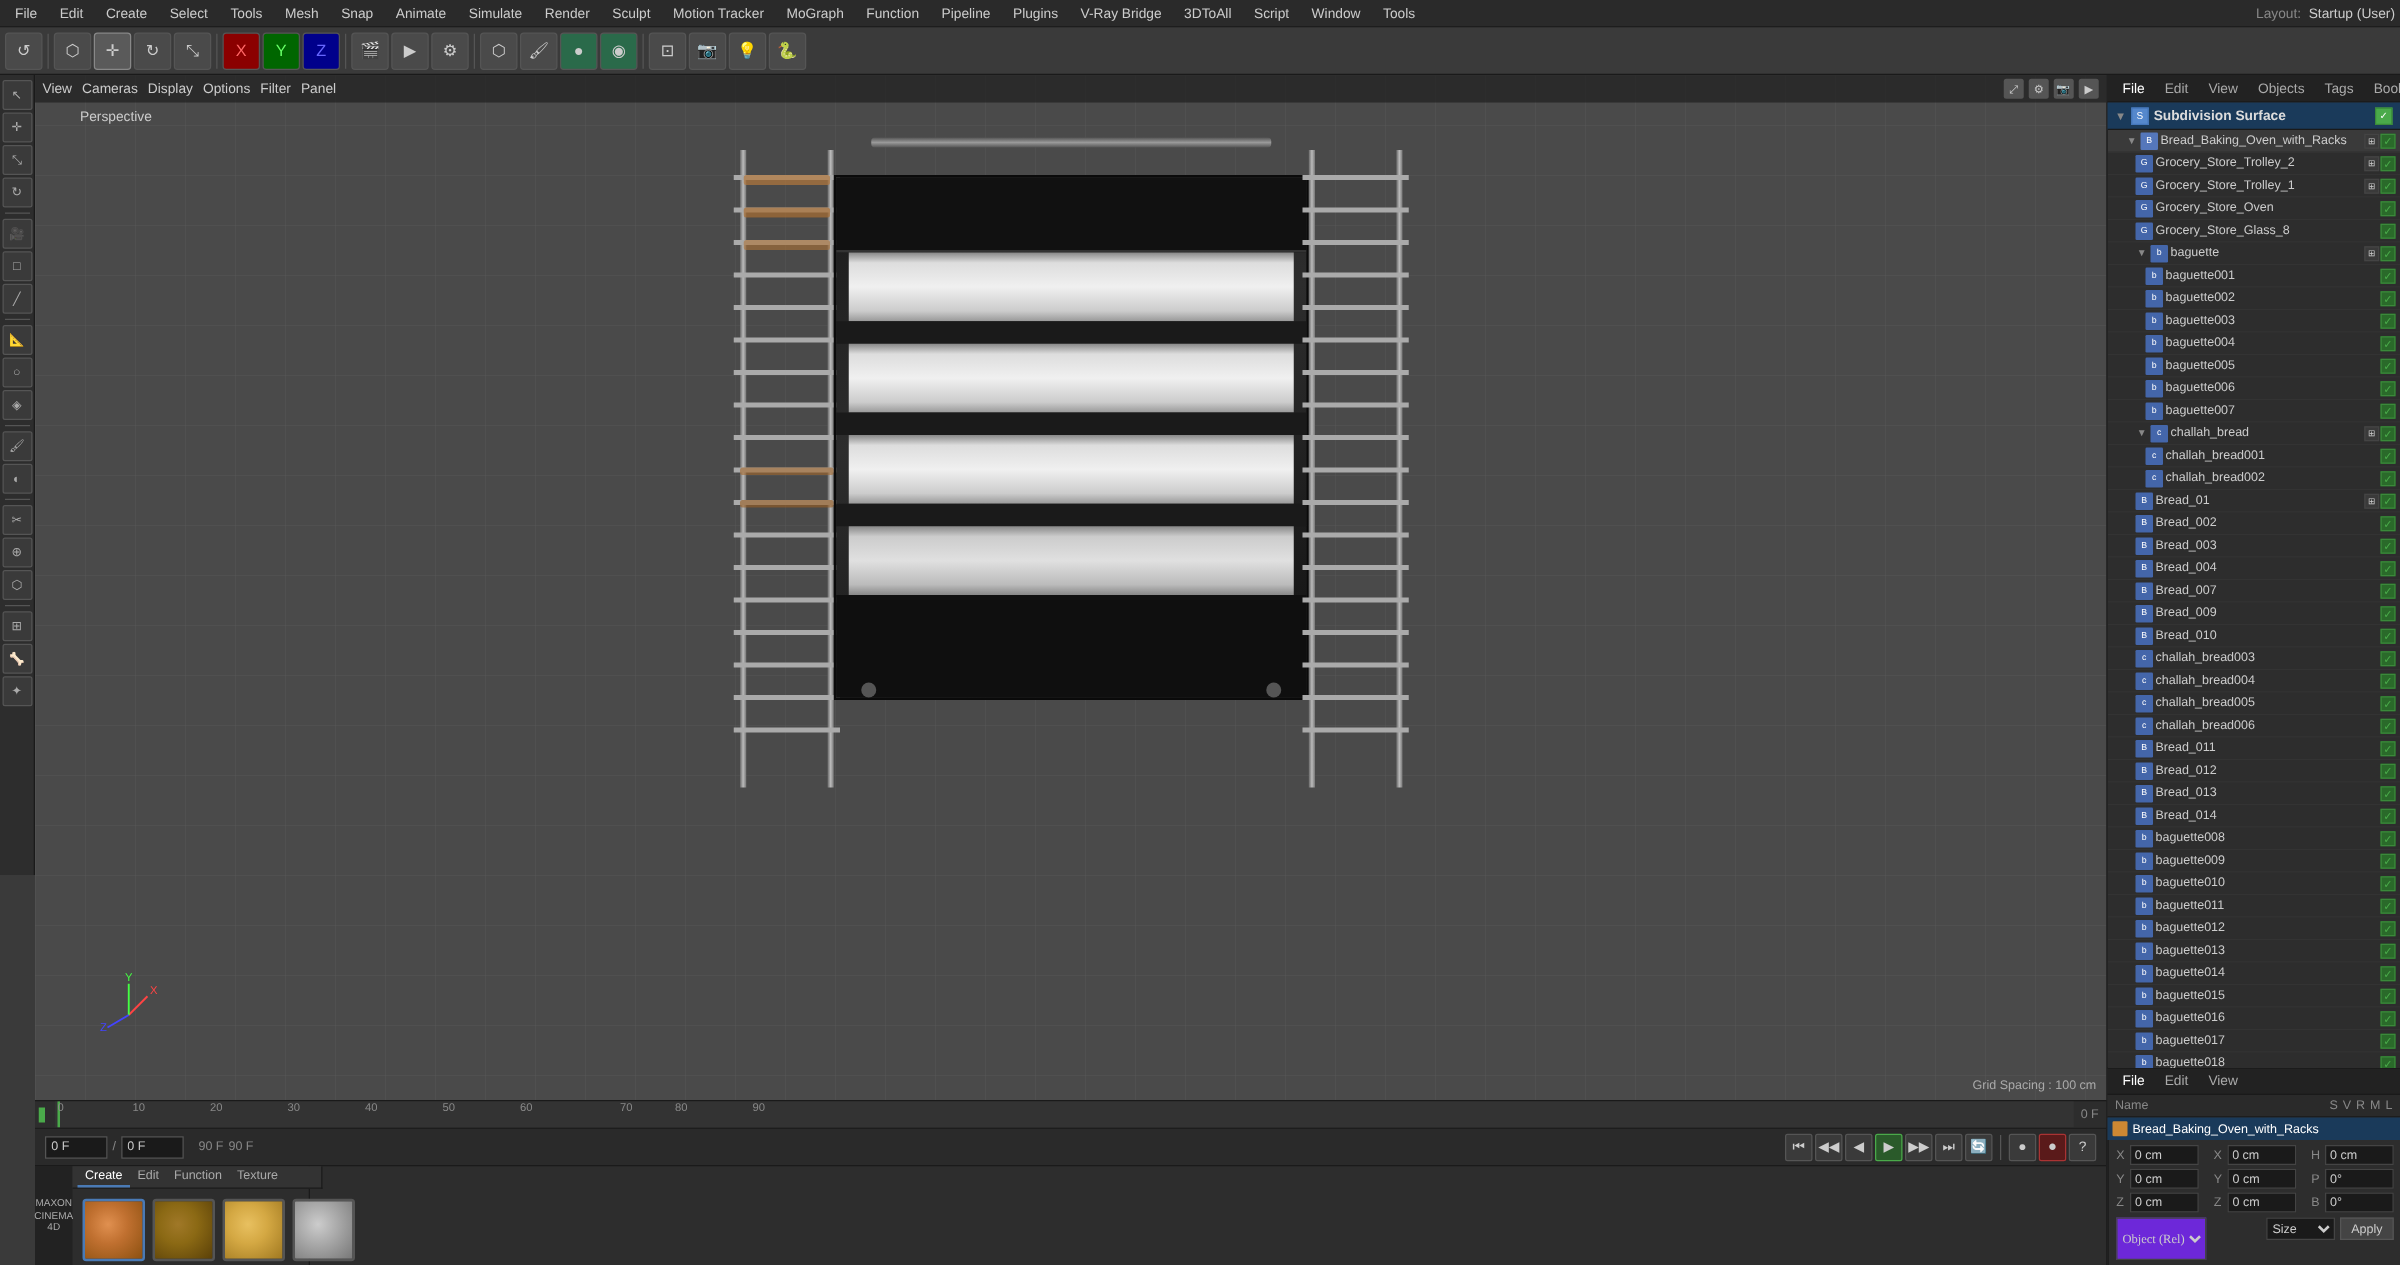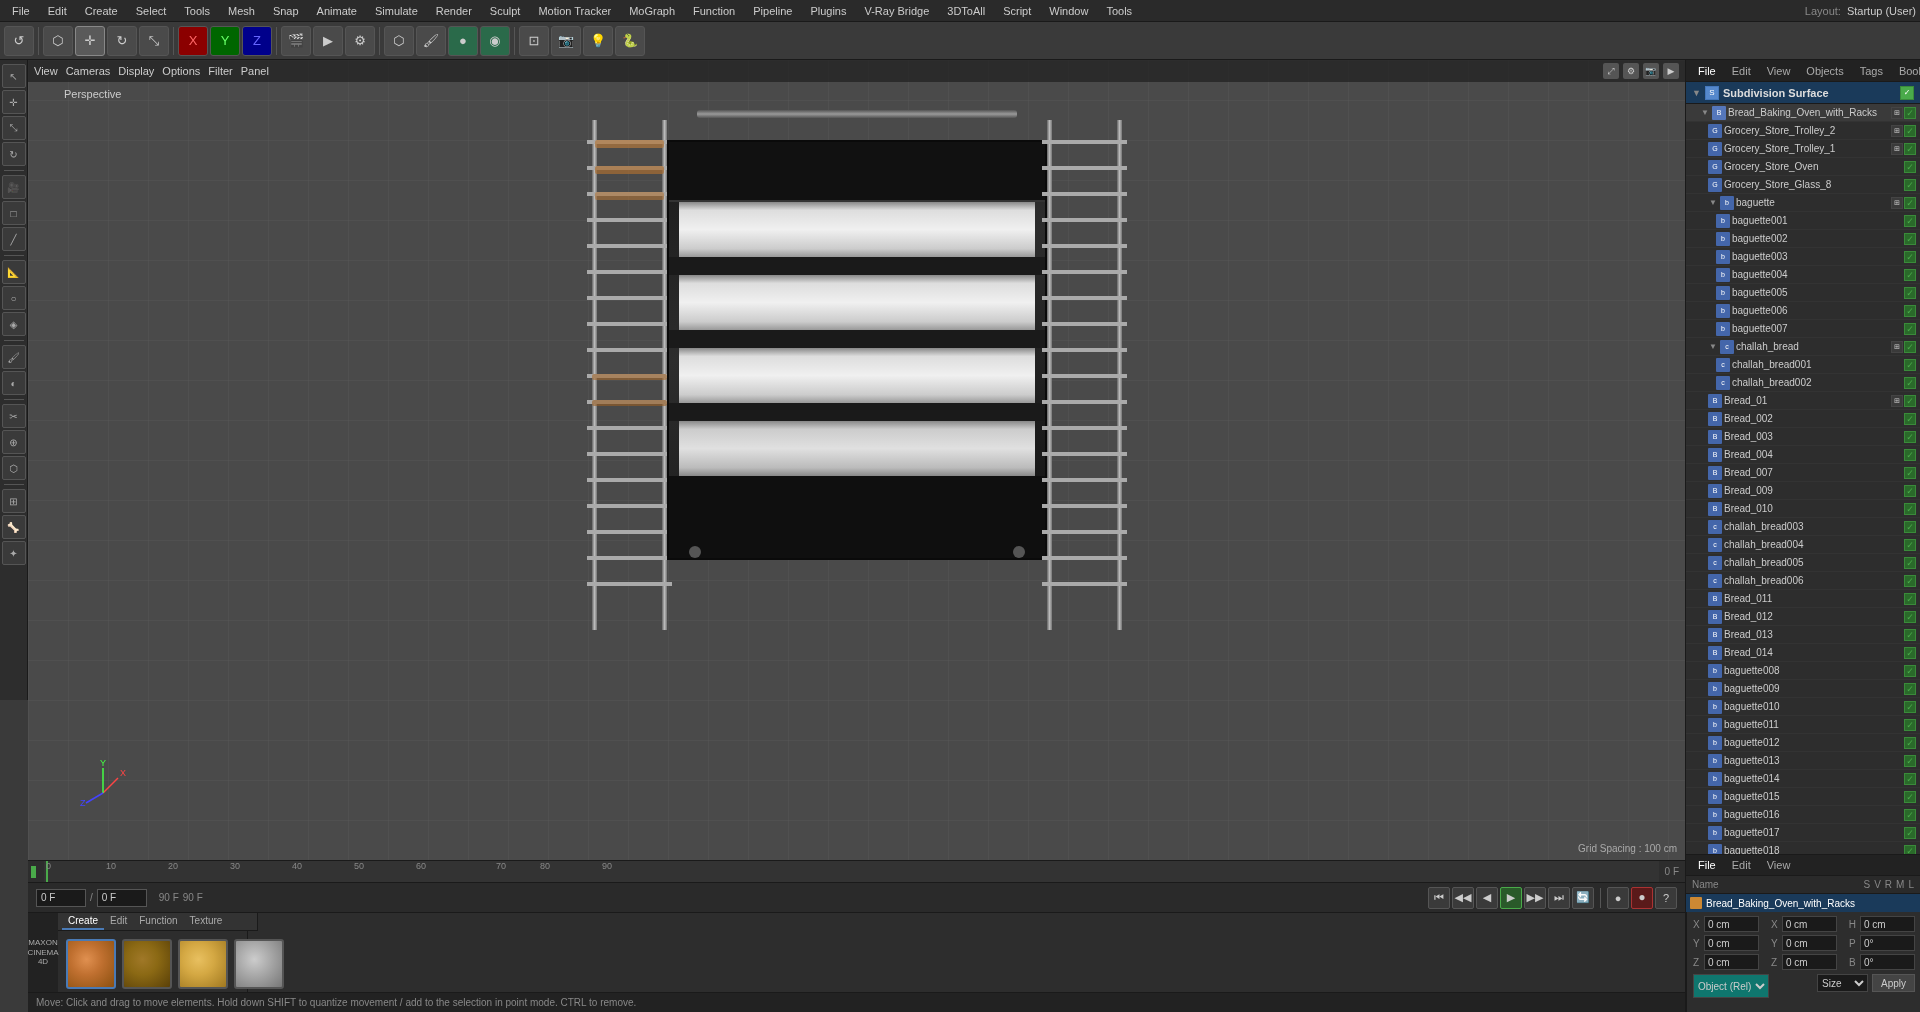--- a/index.html
+++ b/index.html
@@ -472,23 +472,20 @@
               <span class="mat-swatch-label">Challah</span>
             </div>
             <div class="mat-swatch">
               <div class="mat-swatch-img" style="background:radial-gradient(circle at 40% 40%, #cccccc 0%, #aaaaaa 40%, #777 100%);"></div>
               <span class="mat-swatch-label">Grocery</span>
             </div>
           </div>
         </div>
       </div>
 
-      <div id="status-bar">
-        <span class="status-text">Move: Click and drag to move elements. Hold down SHIFT to quantize movement / add to the selection in point mode. CTRL to remove.</span>
-      </div>
     </div>
 
     <div id="right-full-panel">
 
       <div style="height:22px;background:#222;display:flex;align-items:center;padding:0 6px;border-bottom:1px solid #1a1a1a;justify-content:space-between;">
         <div style="display:flex;gap:4px;">
           <span class="rp-tab active">File</span>
           <span class="rp-tab">Edit</span>
           <span class="rp-tab">View</span>
           <span class="rp-tab">Objects</span>
@@ -901,21 +898,21 @@
         </div>
         <div class="coord-row">
           <span class="coord-label">Z</span>
           <input type="text" class="coord-input" value="0 cm" style="">
           <span class="coord-label" style="margin-left:8px;">Z</span>
           <input type="text" class="coord-input" value="0 cm" style="">
           <span class="coord-label" style="margin-left:8px;">B</span>
           <input type="text" class="coord-input" value="0°" style="">
         </div>
         <div style="display:flex;gap:4px;margin-top:4px;">
-          <select style="flex:1;height:24px;background:#0f766e;border:1px solid #444;color:#ccc;font-size:10px;">
+          <select style="flex:1;height:34px;background:#6d28d9;border:1px solid #444;color:#ccc;font-size:10px;font-family:Liberation Serif, serif;">
             <option>Object (Rel)</option>
             <option>World</option>
           </select>
           <select style="width:80px;height:18px;background:#1a1a1a;border:1px solid #444;color:#ccc;font-size:10px;margin-left:44px;">
             <option>Size</option>
           </select>
           <button style="height:18px;padding:0 8px;background:#444;border:1px solid #555;color:#ccc;font-size:10px;cursor:pointer;">Apply</button>
         </div>
       </div>
     </div>

